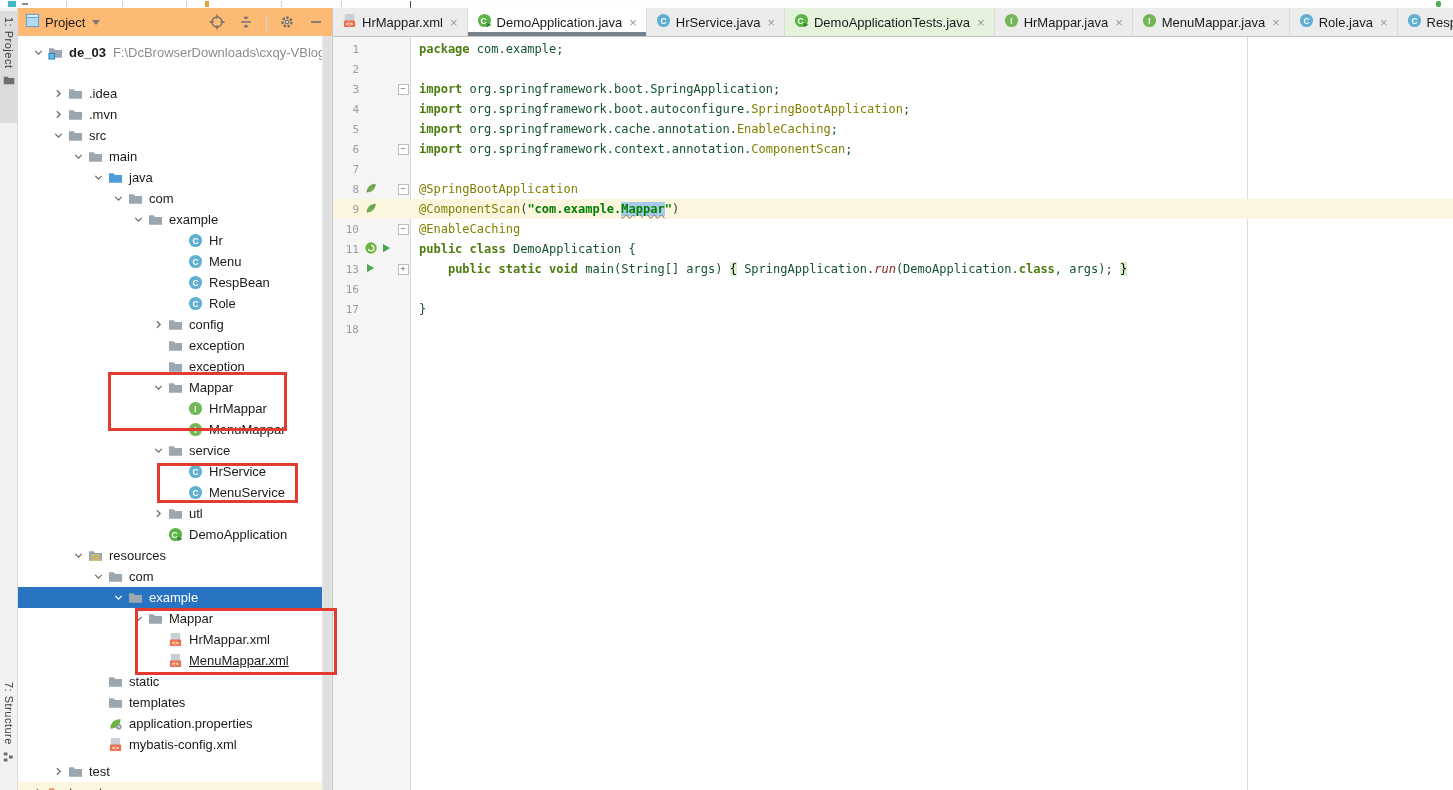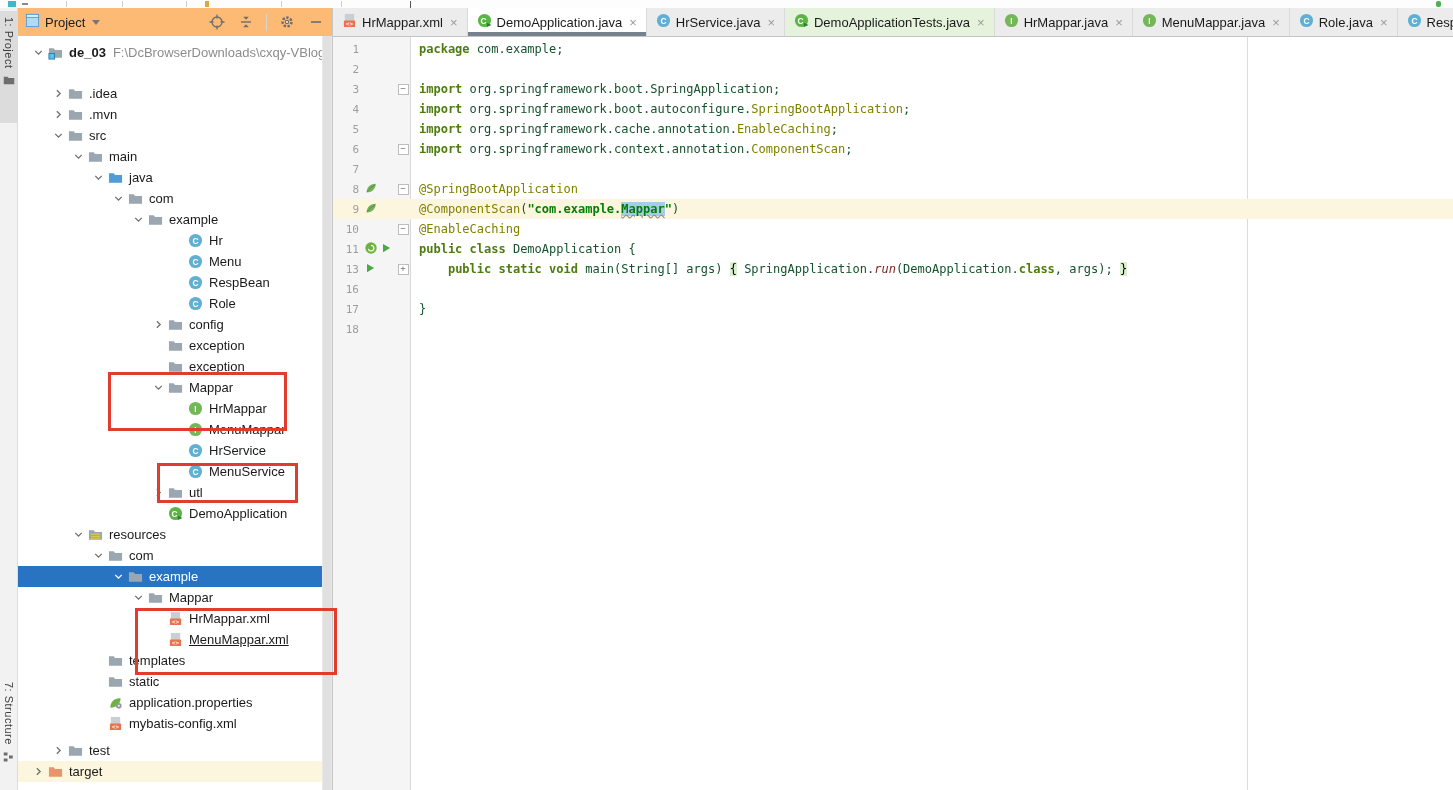--- a/index.html
+++ b/index.html
@@ -334,20 +334,33 @@
       <div class="trow" style="padding-left: 152px;">
         <span class="arrow"></span>
         <span class="ticon">
           <svg width="15" height="15" viewBox="0 0 16 16">
             <circle cx="8" cy="8" r="7" fill="#73B857"></circle>
             <text x="8" y="11.3" text-anchor="middle" font-size="9" font-family="sans-serif" fill="#fff" font-weight="bold">I</text>
           </svg>
         </span>
         <span class="tlabel">MenuMappar</span>
       </div>
+      <div class="trow" style="padding-left: 132px;">
+        <span class="arrow">
+          <svg width="13" height="13" viewBox="0 0 16 16">
+            <path d="M4 6l4 4 4-4" stroke="#6E6E6E" stroke-width="1.6" fill="none"></path>
+          </svg>
+        </span>
+        <span class="ticon">
+          <svg width="15" height="15" viewBox="0 0 16 16">
+            <path d="M1 13.5V3.5h5l1.5 1.8H15v8.2z" fill="#9AA7B0"></path>
+          </svg>
+        </span>
+        <span class="tlabel">service</span>
+      </div>
       <div class="trow" style="padding-left: 152px;">
         <span class="arrow"></span>
         <span class="ticon">
           <svg width="15" height="15" viewBox="0 0 16 16">
             <circle cx="8" cy="8" r="7" fill="#61AFD1"></circle>
             <text x="8" y="11.3" text-anchor="middle" font-size="9" font-family="sans-serif" fill="#fff" font-weight="bold">C</text>
           </svg>
         </span>
         <span class="tlabel">HrService</span>
       </div>
@@ -462,30 +475,30 @@
         </span>
         <span class="tlabel">MenuMappar.xml</span>
       </div>
       <div class="trow" style="padding-left: 72px;">
         <span class="arrow"></span>
         <span class="ticon">
           <svg width="15" height="15" viewBox="0 0 16 16">
             <path d="M1 13.5V3.5h5l1.5 1.8H15v8.2z" fill="#9AA7B0"></path>
           </svg>
         </span>
+        <span class="tlabel">static</span>
+      </div>
+      <div class="trow" style="padding-left: 72px;">
+        <span class="arrow"></span>
+        <span class="ticon">
+          <svg width="15" height="15" viewBox="0 0 16 16">
+            <path d="M1 13.5V3.5h5l1.5 1.8H15v8.2z" fill="#9AA7B0"></path>
+          </svg>
+        </span>
         <span class="tlabel">templates</span>
-      </div>
-      <div class="trow" style="padding-left: 72px;">
-        <span class="arrow"></span>
-        <span class="ticon">
-          <svg width="15" height="15" viewBox="0 0 16 16">
-            <path d="M1 13.5V3.5h5l1.5 1.8H15v8.2z" fill="#9AA7B0"></path>
-          </svg>
-        </span>
-        <span class="tlabel">static</span>
       </div>
       <div class="trow" style="padding-left: 72px;">
         <span class="arrow"></span>
         <span class="ticon">
           <svg width="15" height="15" viewBox="0 0 16 16">
             <path d="M2.5 13.5C2.5 7 7 3 13.5 3.5 13 10 9 13.5 2.5 13.5z" fill="#6DB33F"></path>
             <circle cx="11.5" cy="11.5" r="3" fill="#90989E"></circle>
             <circle cx="11.5" cy="11.5" r="1.1" fill="#F2F2F2"></circle>
           </svg>
         </span>

